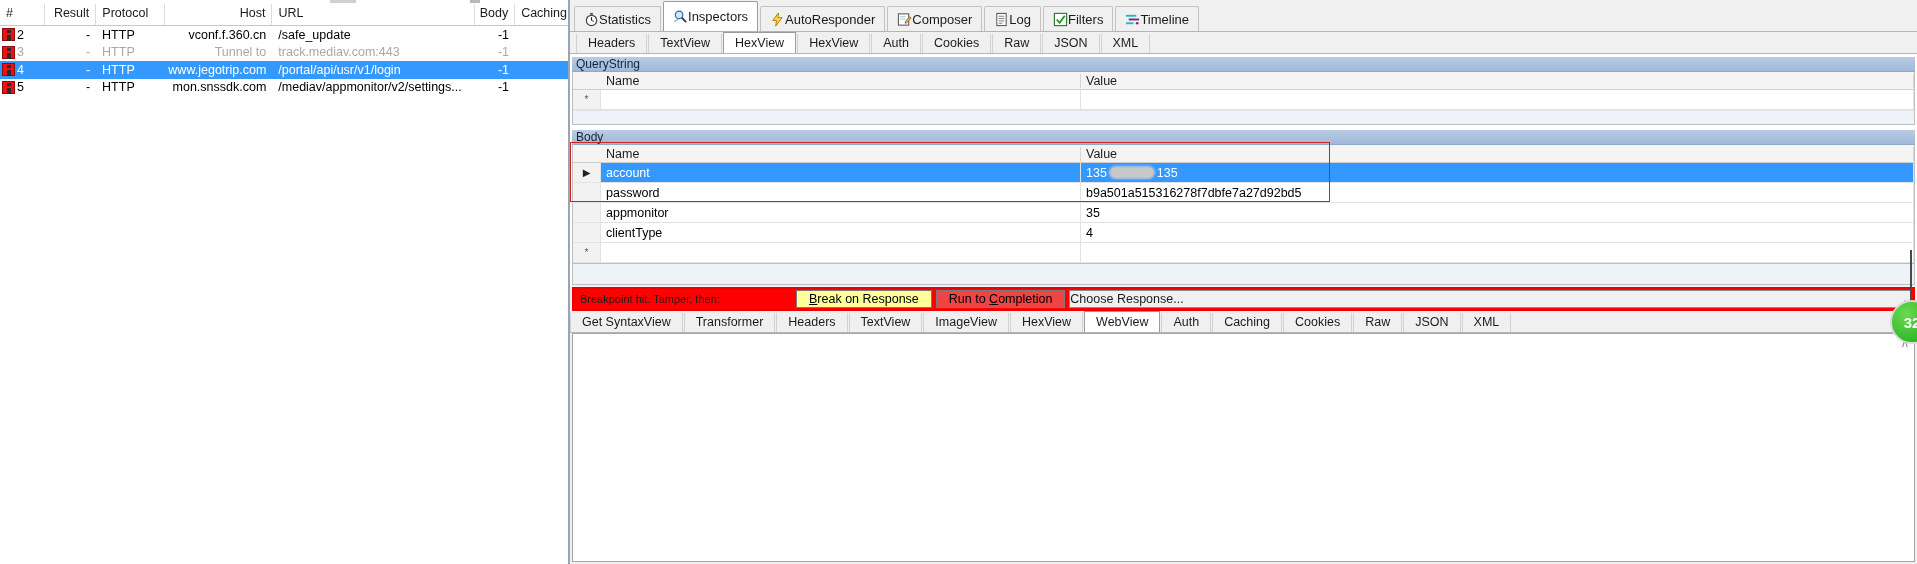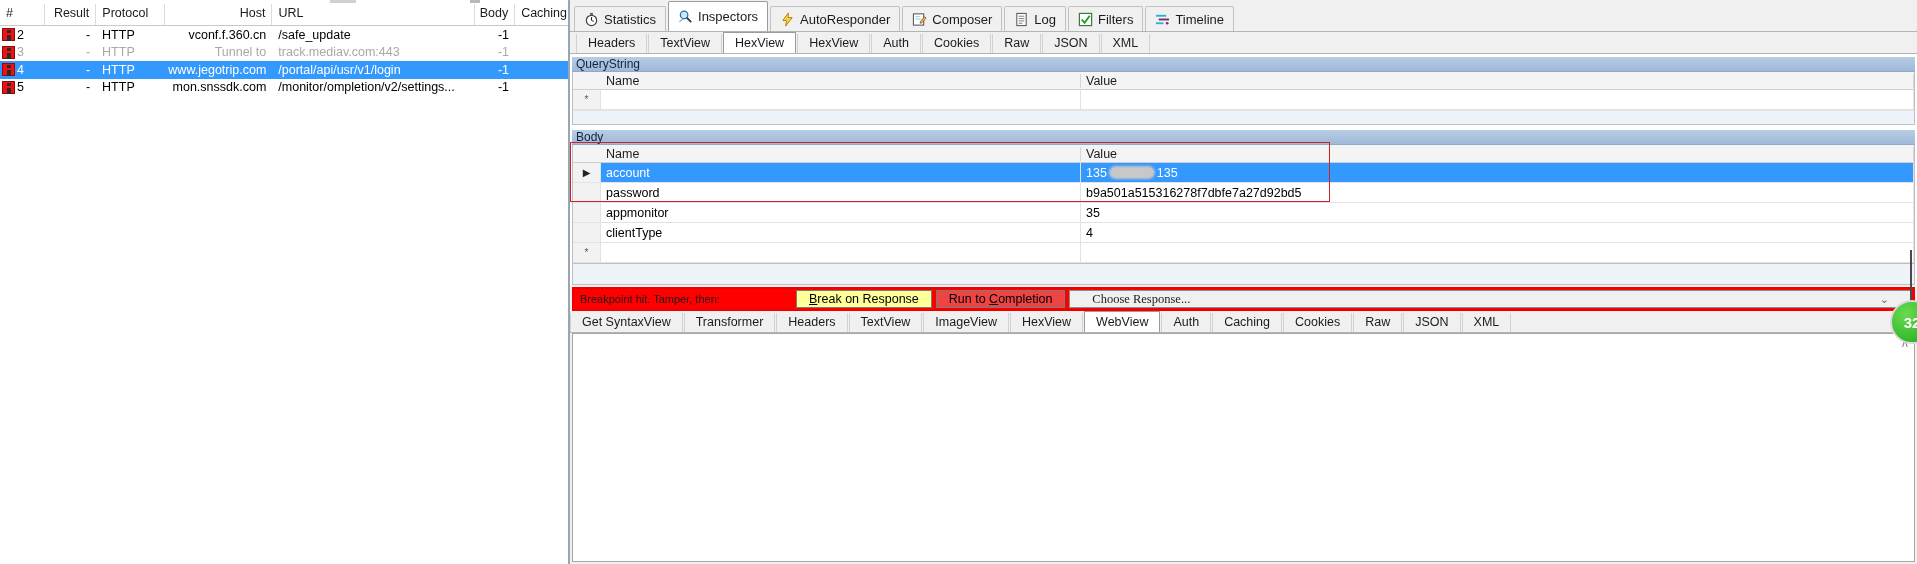--- a/index.html
+++ b/index.html
@@ -90,21 +90,21 @@
 
   
   #maintabs {
     display: flex; align-items: flex-end;
     height: 32px;
     padding-left: 4px;
     background: #f0f0f0;
     border-bottom: 1px solid #b4b4b4;
   }
   .mtab {
-    display: flex; align-items: center; gap: 5px;
+    display: flex; align-items: center; 
     height: 25px;
     padding: 8px 9px;
     margin-right: 2px;
     font-size: 13px;
     background: #f0f0f0;
     border: 1px solid #c2c2c2;
     border-bottom: none;
     border-radius: 2px 2px 0 0;
     color: #1b1b1b;
     white-space: nowrap;
@@ -243,23 +243,22 @@
     white-space: nowrap; cursor: default;
   }
   .bp-btn.yellow { background: #ffff99; }
   .bp-btn.green  { background: #ef4444; }
   .bp-btn u { text-decoration: underline; }
   #bp-combo {
     flex: 1; margin: 1px 1px 1px 2px;
     background: #f0f0f0;
     border: 1px solid #8c8c8c;
     display: flex; align-items: center; justify-content: space-between;
-    padding: 0 22px; font-size: 12.5px; color: #1b1b1b;
+    padding: 0 0; font-size: 12.5px; color: #1b1b1b;
     cursor: default;
-    font-family: Liberation Serif, serif;
   }
   #bp-combo .chev { color: #6b6b6b; font-size: 11px; }
 
   
   #resptabs {
     display: flex; align-items: flex-end;
     height: 22px; padding-left: 0;
     background: #f0f0f0;
     border-bottom: 1px solid #b4b4b4;
   }
@@ -372,21 +371,21 @@
           <div class="cell col-caching"></div>
         </div>
         <div class="srow">
           <div class="cell col-num">
             <span class="bp-icon"></span>
             <span>5</span>
           </div>
           <div class="cell col-result">-</div>
           <div class="cell col-proto">HTTP</div>
           <div class="cell col-host">mon.snssdk.com</div>
-          <div class="cell col-url">/monitor/ompletion/v2/settings...</div>
+          <div class="cell col-url">/mediav/appmonitor/v2/settings...</div>
           <div class="cell col-body">-1</div>
           <div class="cell col-caching"></div>
         </div>
       </div>
   </div>
 
   <div id="right">
 
     <div id="maintabs">
         <div class="mtab">

